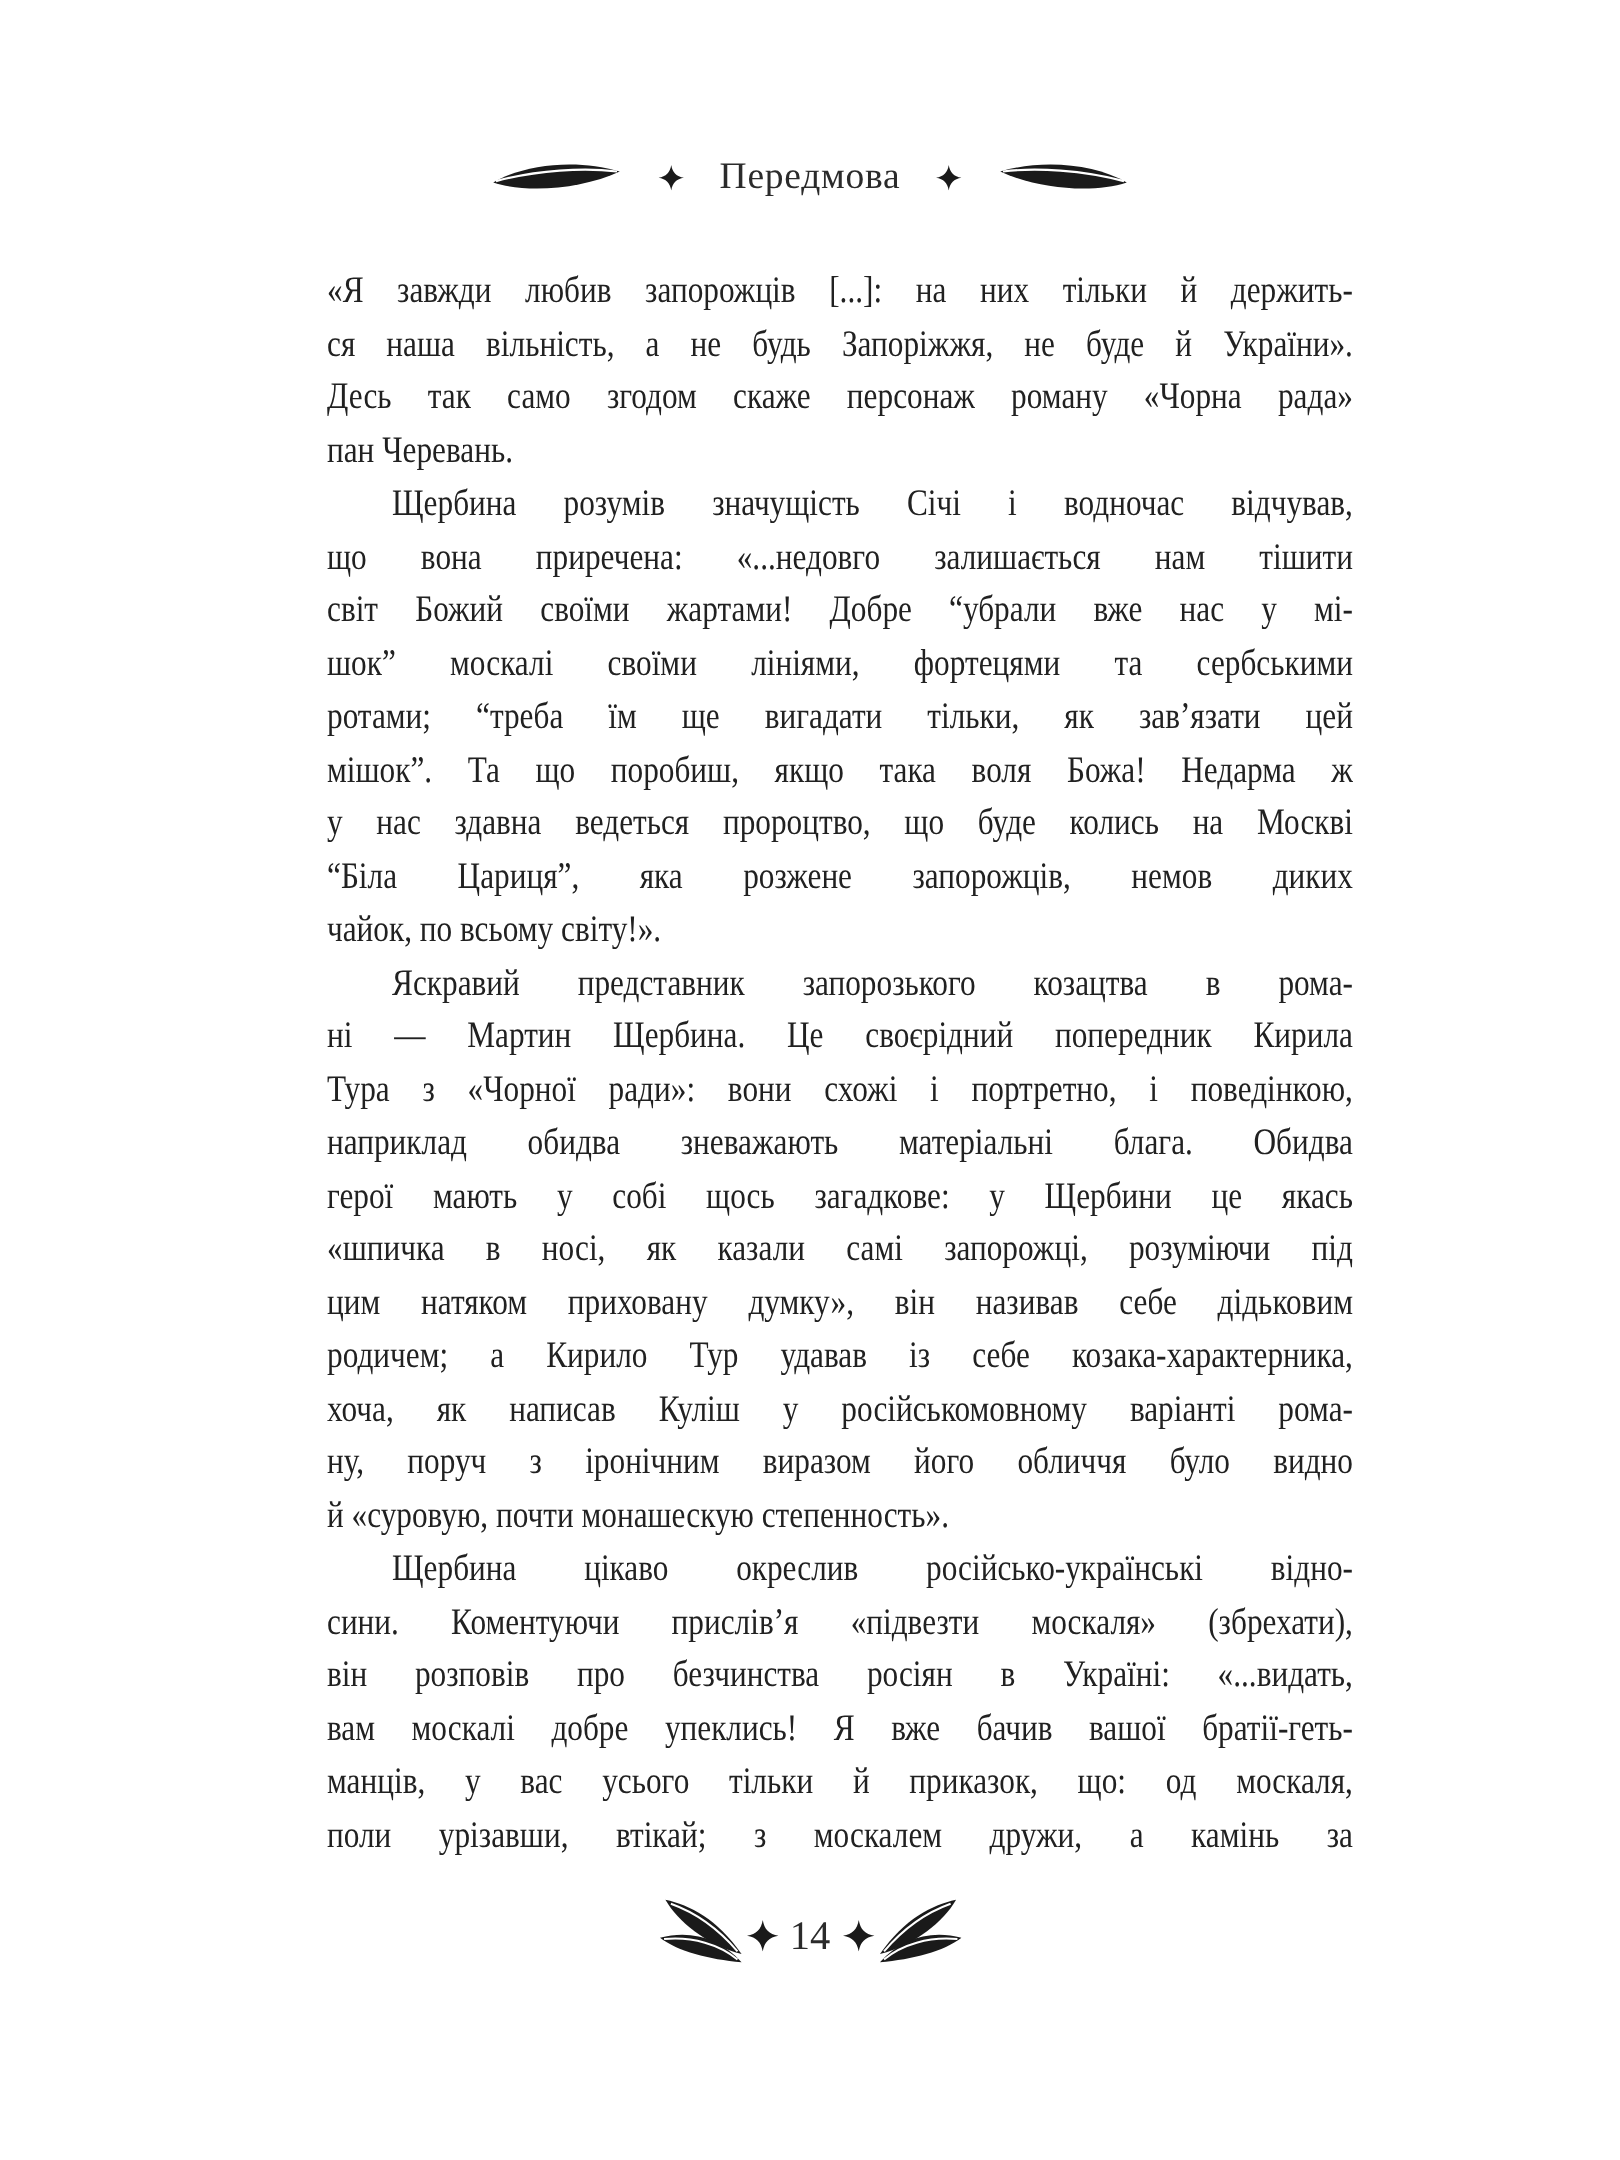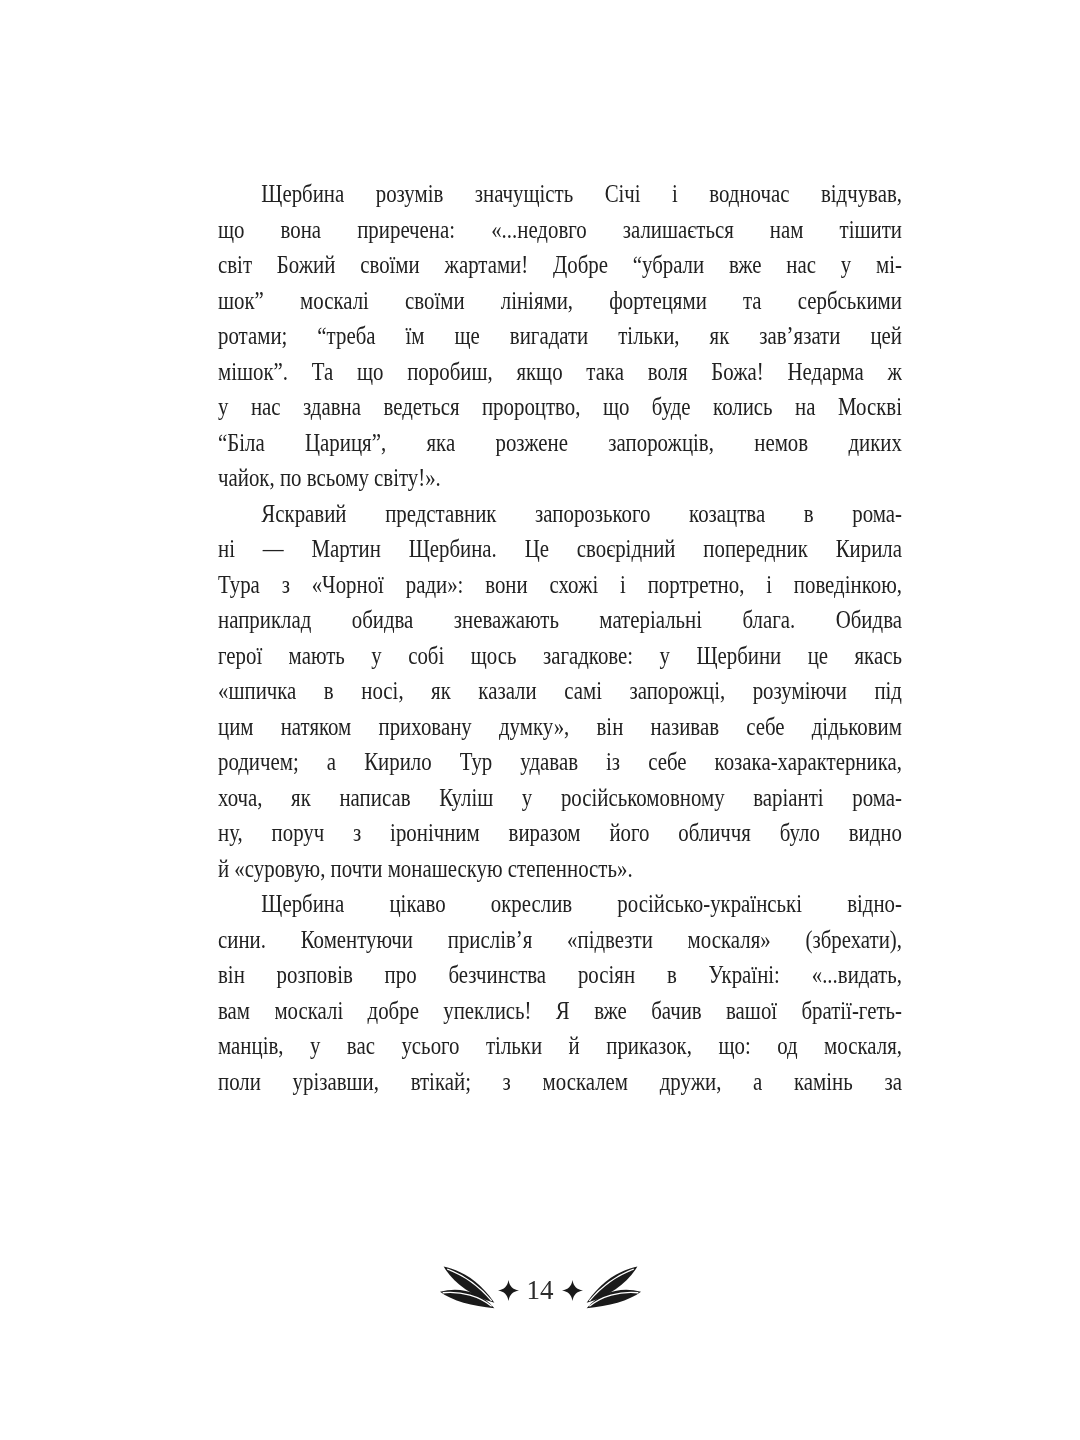--- a/index.html
+++ b/index.html
@@ -69,22 +69,45 @@
     font-size: 27px;
     color: #2b2b2b;
     padding: 0 8px;
   }
 </style>
 </head>
 <body>
 
 <div class="page">
 
+  <header class="page-header">
+    <svg class="orn" width="88" height="26" viewBox="0 0 96 28" aria-hidden="true">
+      <path d="M2 18 C26 4 64 1 94 10 C66 23 26 26 2 18 Z" fill="#1a1a1a"></path>
+      <path d="M4 17 C34 9 68 7 92 10" fill="none" stroke="#ffffff" stroke-width="1.6"></path>
+    </svg>
+    <svg class="orn" width="17" height="17" viewBox="0 0 24 24" aria-hidden="true">
+      <path d="M12 0 C13.2 7.2 16.8 10.8 24 12 C16.8 13.2 13.2 16.8 12 24 C10.8 16.8 7.2 13.2 0 12 C7.2 10.8 10.8 7.2 12 0 Z" fill="#1a1a1a"></path>
+    </svg>
+    <span class="chapter-title">Передмова</span>
+    <svg class="orn" width="17" height="17" viewBox="0 0 24 24" aria-hidden="true">
+      <path d="M12 0 C13.2 7.2 16.8 10.8 24 12 C16.8 13.2 13.2 16.8 12 24 C10.8 16.8 7.2 13.2 0 12 C7.2 10.8 10.8 7.2 12 0 Z" fill="#1a1a1a"></path>
+    </svg>
+    <svg class="orn flip" width="88" height="26" viewBox="0 0 96 28" aria-hidden="true">
+      <path d="M2 18 C26 4 64 1 94 10 C66 23 26 26 2 18 Z" fill="#1a1a1a"></path>
+      <path d="M4 17 C34 9 68 7 92 10" fill="none" stroke="#ffffff" stroke-width="1.6"></path>
+    </svg>
+  </header>
 
   <main class="page-body">
+      <div class="para">
+        <div class="line">«Я завжди любив запорожців [...]: на них тільки й держить-</div>
+        <div class="line">ся наша вільність, а не будь Запоріжжя, не буде й України».</div>
+        <div class="line">Десь так само згодом скаже персонаж роману «Чорна рада»</div>
+        <div class="line last">пан Черевань.</div>
+      </div>
       <div class="para">
         <div class="line first-indent">Щербина розумів значущість Січі і водночас відчував,</div>
         <div class="line">що вона приречена: «...недовго залишається нам тішити</div>
         <div class="line">світ Божий своїми жартами! Добре “убрали вже нас у мі-</div>
         <div class="line">шок” москалі своїми лініями, фортецями та сербськими</div>
         <div class="line">ротами; “треба їм ще вигадати тільки, як зав’язати цей</div>
         <div class="line">мішок”. Та що поробиш, якщо така воля Божа! Недарма ж</div>
         <div class="line">у нас здавна ведеться пророцтво, що буде колись на Москві</div>
         <div class="line">“Біла Цариця”, яка розжене запорожців, немов диких</div>
         <div class="line last">чайок, по всьому світу!».</div>

